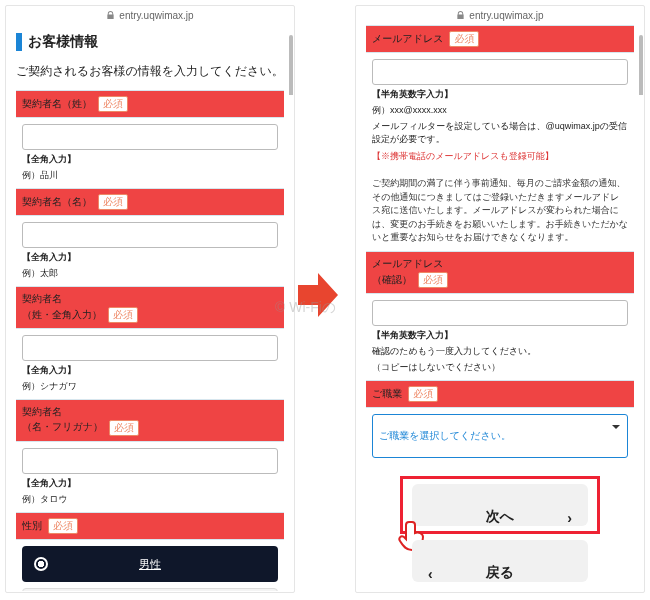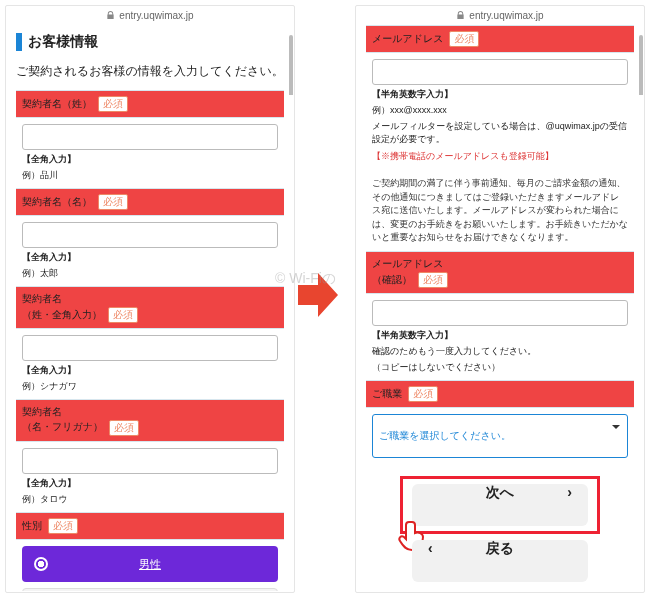--- a/index.html
+++ b/index.html
@@ -21,33 +21,33 @@
   .select { width:100%; height:44px; border:1px solid #1b85d6; border-radius:3px; padding:2px 6px; font-size:10px; color:#1b85d6; background:#fff; appearance:none; position:relative; }
   .select-wrap { position:relative; }
   .select-wrap::after { content:""; position:absolute; right:8px; top:11px; border:4px solid transparent; border-top-color:#333; }
   .hint { font-size:9px; margin-top:3px; }
   .hint b { font-weight:600; }
   .notice-red { color:#d33; font-size:9px; margin-top:4px; }
   .notice-body { font-size:9px; color:#333; line-height:1.5; margin-top:14px; }
   .radio-group { display:flex; flex-direction:column; gap:6px; }
   .radio { display:flex; align-items:center; justify-content:center; height:36px; border-radius:4px; font-size:11px; position:relative; }
   .radio .circle { position:absolute; left:12px; width:14px; height:14px; border-radius:50%; }
-  .radio.sel { background:#6d28d9; color:#fff;text-decoration:underline; }
+  .radio.sel { background:#0f172a; color:#fff;text-decoration:underline; }
   .radio.sel .circle { border:2px solid #fff; background:radial-gradient(#fff 0 3px, transparent 3px); }
   .radio.unsel { background:#f4f4f4; color:#333; border:1px solid #ddd; }
   .radio.unsel .circle { border:2px solid #bbb; background:#fff; }
   .btn-area { padding:20px 30px 10px; display:flex; flex-direction:column; gap:14px; align-items:center; }
-  .btn { width:176px; height:42px; border-radius:6px; background:#f1f1f1; display:flex; align-items:flex-start; justify-content:center; gap:14px; font-size:14px; font-weight:600; position:relative; }
+  .btn { width:176px; height:42px; border-radius:6px; background:#f1f1f1; display:flex; align-items:flex-end; justify-content:center; gap:14px; font-size:14px; font-weight:600; position:relative; }
   .btn .chev { position:absolute; font-size:14px; }
   .btn.next .chev { right:16px; }
   .btn.back .chev { left:16px; }
   .next-highlight { position:absolute; border:3px solid #e23; width:200px; height:58px; pointer-events:none; }
   .arrow-big { position:absolute; left:298px; top:270px; width:40px; height:50px; }
   .finger { position:absolute; width:36px; height:36px; }
-  .watermark { position:absolute; left:275px; top:270px; font-size:14px; color:rgba(150,150,150,.4); pointer-events:none; }
+  .watermark { position:absolute; left:275px; top:299px; font-size:14px; color:rgba(150,150,150,.4); pointer-events:none; }
 </style>
 </head>
 <body>
 
 <div class="screens">
 
   <div class="phone">
     <div class="urlbar">
       <svg viewBox="0 0 10 10">
           <path d="M2 4V3a3 3 0 016 0v1h.5v5h-7V4H2zm1 0h4V3a2 2 0 00-4 0v1z" fill="#888"></path>

